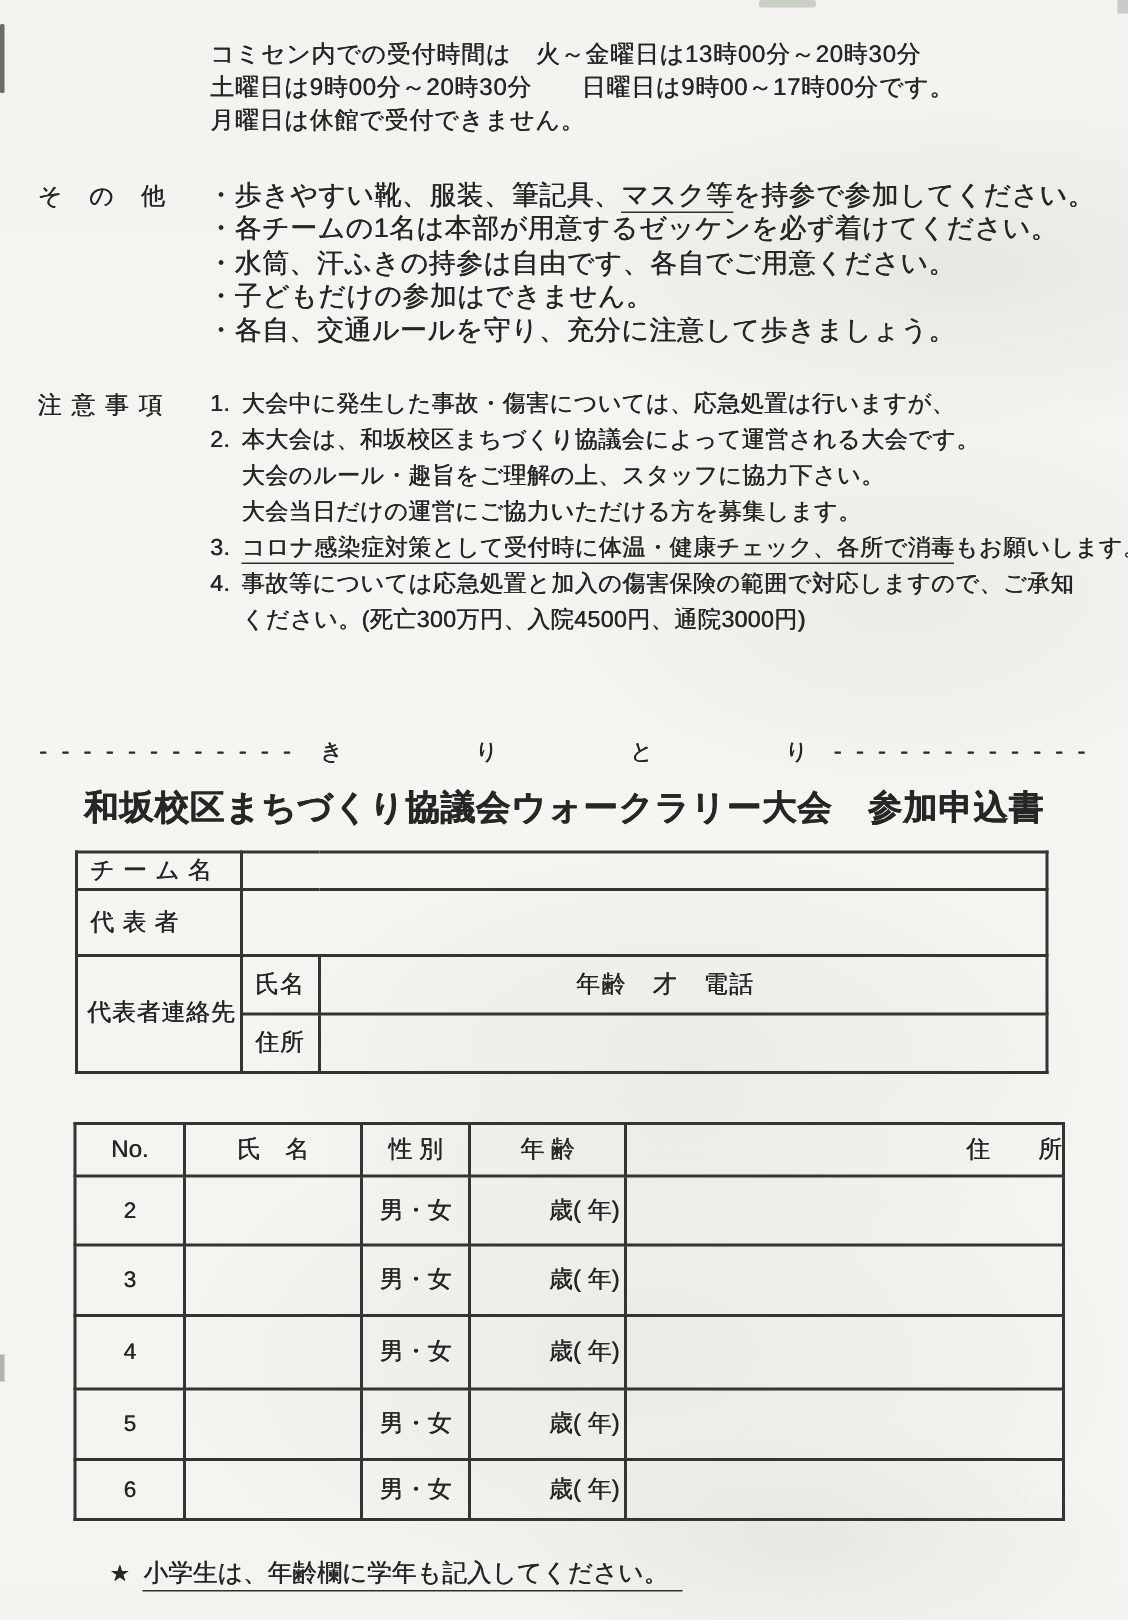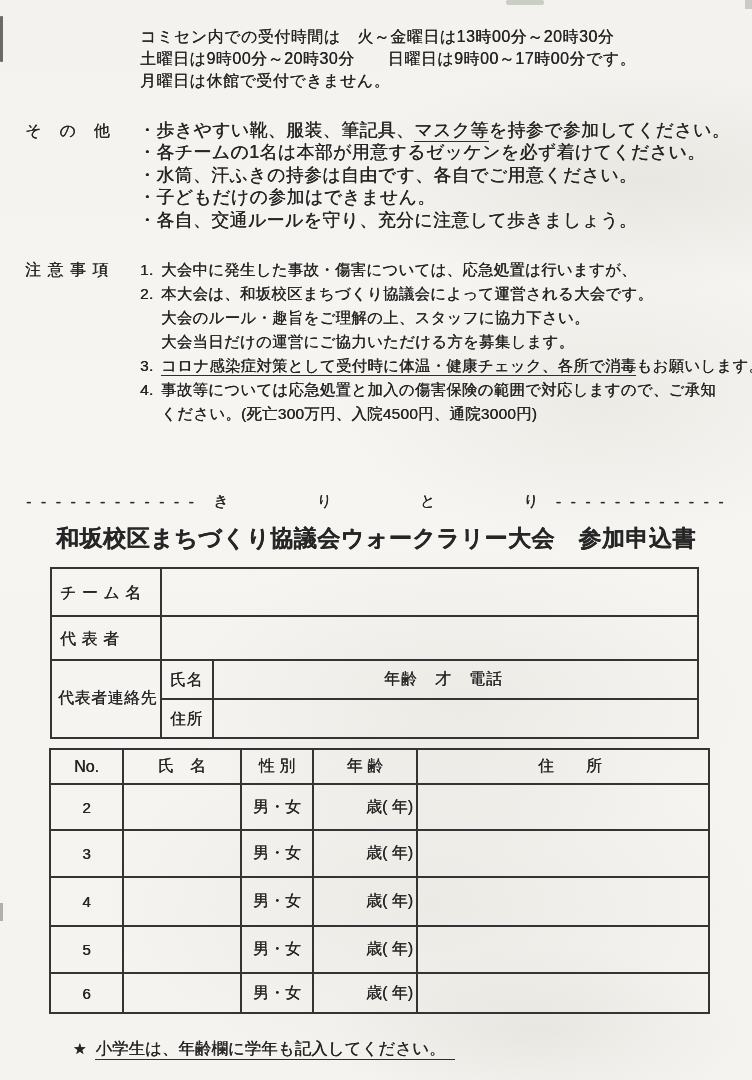--- a/index.html
+++ b/index.html
@@ -62,21 +62,21 @@
 
   
   table { border-collapse: collapse; table-layout: fixed; }
   td { border: 2px solid #343434; font-size: 16px; vertical-align: middle; overflow: hidden; }
   .t1 { left: 50px; top: 567px; width: 647px; }
   .t1 .lab { padding-left: 8px; letter-spacing: 0.5px; word-break: break-all; line-height: 19px; }
   .t1 .contact { padding-left: 6px; font-family: Liberation Mono, monospace; }
   .t1 .agephone { padding-left: 170px; letter-spacing: 1px; white-space: nowrap; }
   .t2 { left: 49px; top: 748px; width: 659px; border-radius: 25px; }
   .t2 .ctr { text-align: center; }
-  .t2 .h-addr { text-align: center; padding-left: 14px; }
+  .t2 .h-addr { text-align: right; padding-left: 14px; }
   .t2 .c-no { text-align: center; font-size: 15px; }
   .t2 .c-age { text-align: right; padding-right: 3px; white-space: nowrap; }
 
   
   .footnote { left: 73px; top: 1038px; font-size: 16.5px; white-space: nowrap; }
   .footnote .star { margin-right: 9px; font-size: 15px; }
   .u-note { border-bottom: 1.6px solid #2e2e2e; padding-bottom: 2px; padding-right: 10px; text-align: right; }
 
   
   .speck { position: absolute; }
@@ -147,21 +147,21 @@
 
   <div class="abs form-title">和坂校区まちづくり協議会ウォークラリー大会　参加申込書</div>
 
   <table class="abs t1">
     <colgroup>
         <col style="width:110px">
         <col style="width:52px">
         <col style="width:485px">
       </colgroup>
     <tbody>
-        <tr style="height:48px">
+        <tr style="height:25px">
       <td class="lab">チ ー ム 名</td>
       <td colspan="2"></td>
     </tr>
     <tr style="height:44px">
       <td class="lab">代 表 者</td>
       <td colspan="2"></td>
     </tr>
     <tr style="height:39px">
       <td class="lab contact" rowspan="2">代表者連絡先</td>
       <td class="lab">氏名</td>

